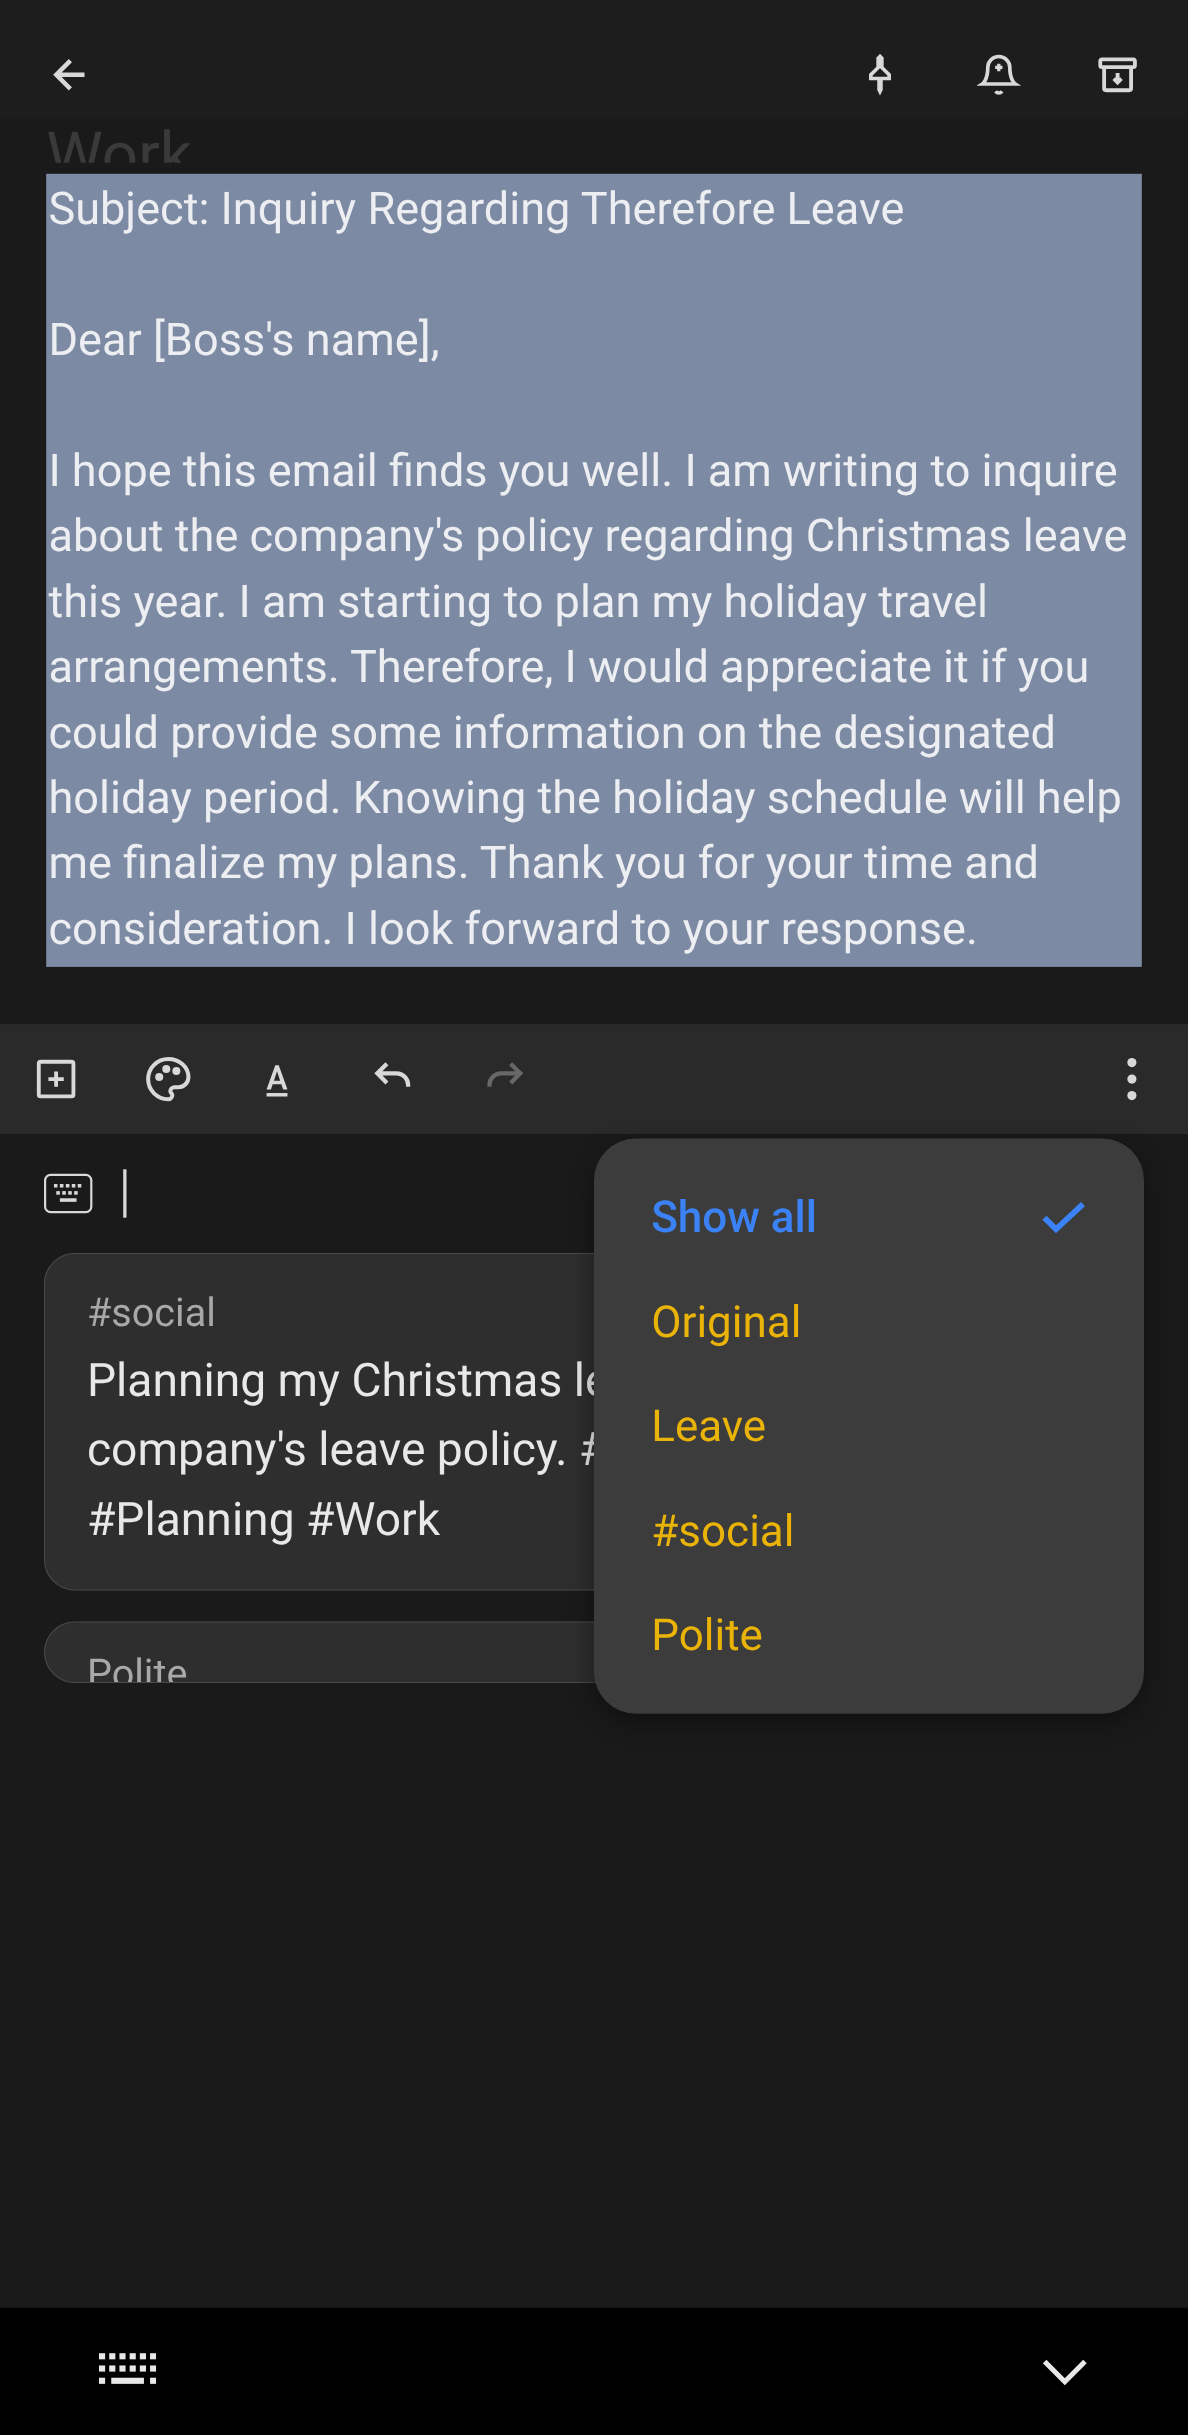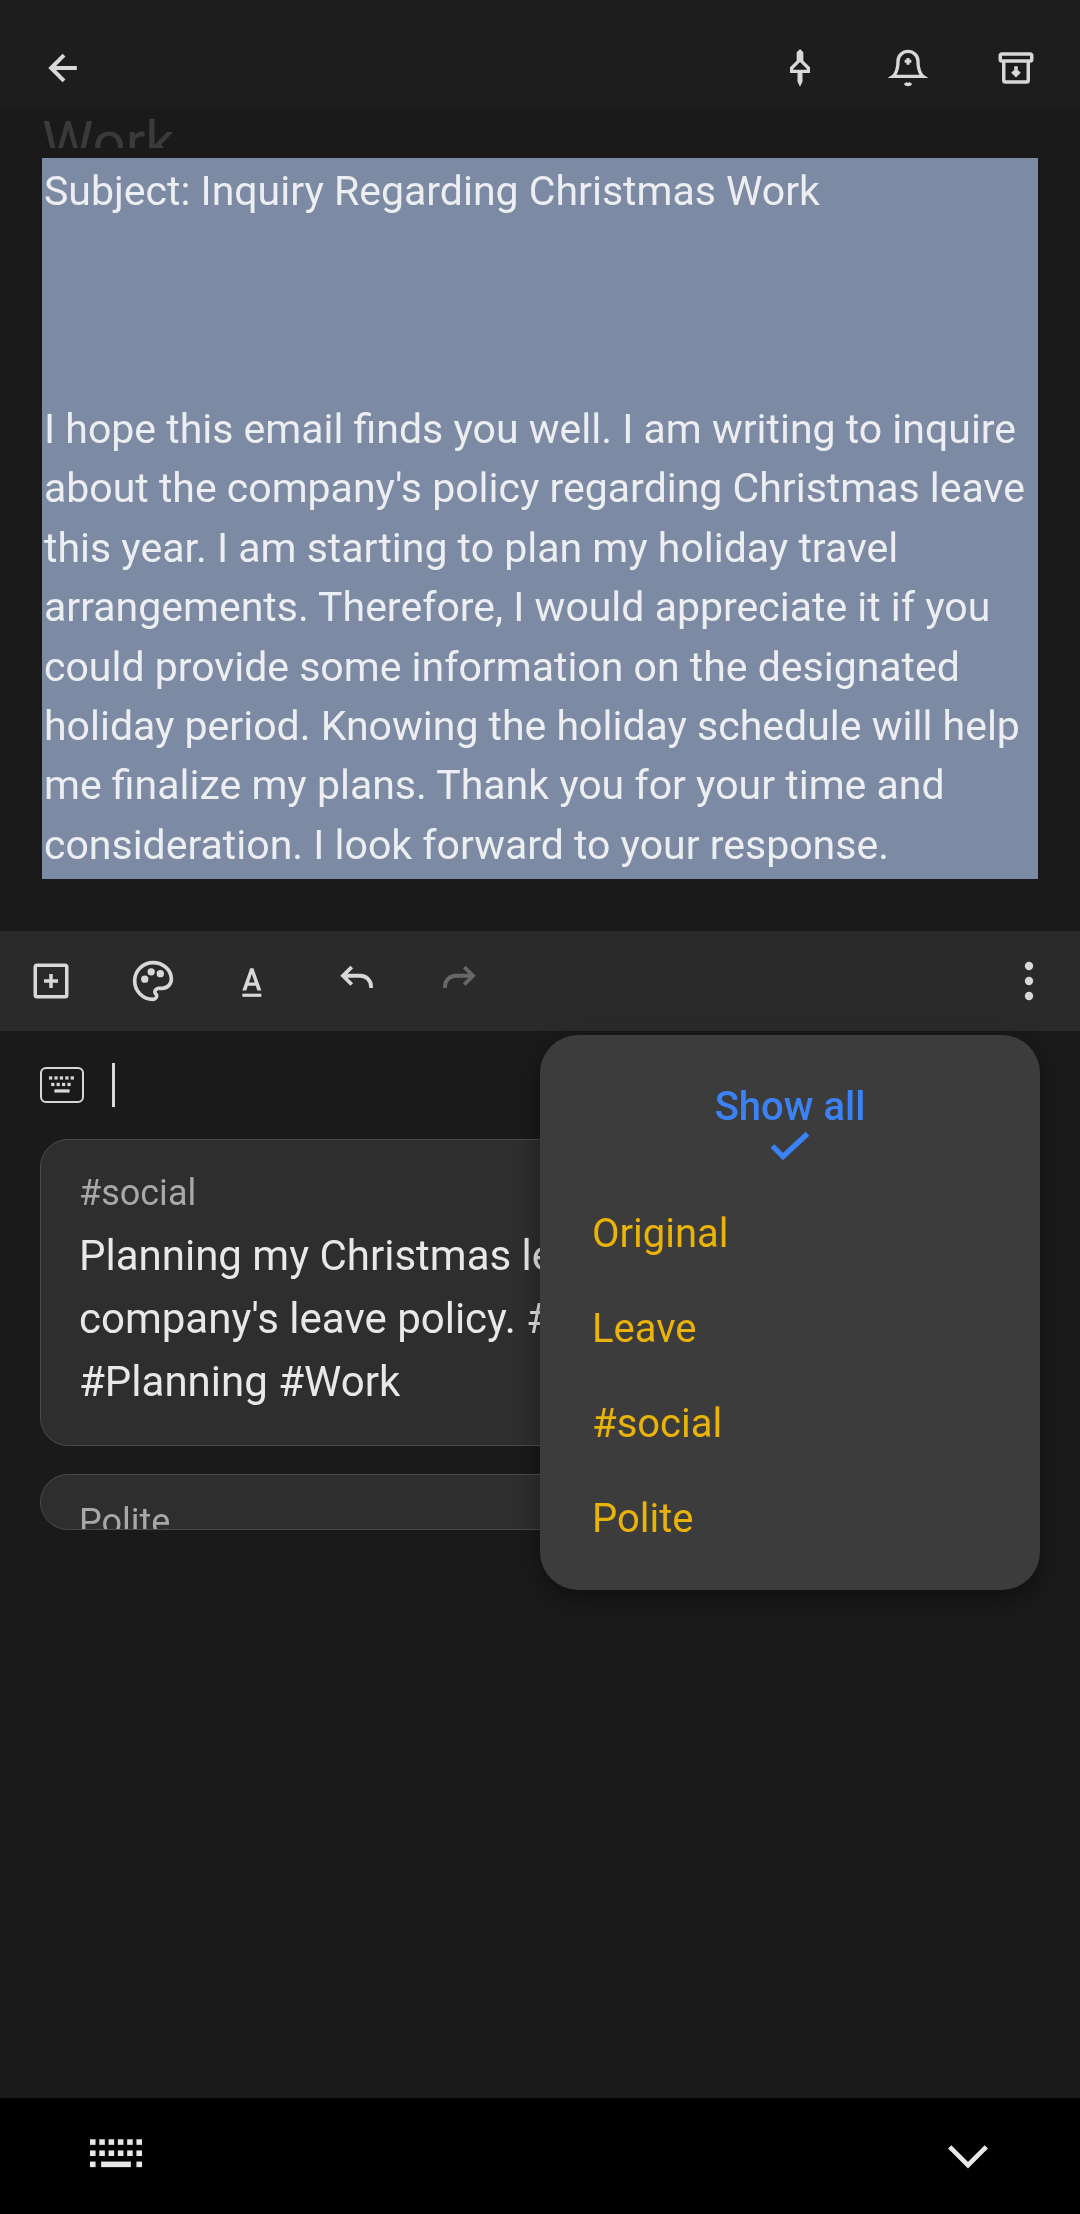--- a/index.html
+++ b/index.html
@@ -132,21 +132,21 @@
       box-shadow: 0 8px 24px rgba(0,0,0,0.4);
     }
     .dropdown-item {
       padding: 24px 52px;
       font-size: 40px;
       color: #eab308;
       display: flex;
       align-items: center;
       justify-content: space-between;
     }
-    .dropdown-item.selected { color: #3b82f6; font-weight: 500; flex-direction: column; }
+    .dropdown-item.selected { color: #3b82f6; font-weight: 500; }
     .bottom-bar {
       position: absolute;
       bottom: 0;
       left: 0;
       right: 0;
       height: 116px;
       background: #000;
       display: flex;
       align-items: center;
       justify-content: space-between;
@@ -182,22 +182,22 @@
           <rect x="3" y="4" width="18" height="4" rx="1"></rect>
           <path d="M5 8v11a1 1 0 0 0 1 1h12a1 1 0 0 0 1-1V8M12 11v5m-2-2l2 2 2-2"></path>
         </svg>
     </div>
   </div>
 </div>
 
 <div class="content-area">
   <div class="title-hint">Work</div>
   <div class="email-body">
-    <span>Subject: Inquiry Regarding Christmas Work</span><br><br>
-    <br><br>
+    <span>Subject: Inquiry Regarding Therefore Leave</span><br><br>
+    <span>Dear [Boss's name],</span><br><br>
     <span>I hope this email finds you well. I am writing to inquire about the company's policy regarding Christmas leave this year.  I am starting to plan my holiday travel arrangements. Therefore, I would appreciate it if you could provide some information on the designated holiday period.  Knowing the holiday schedule will help me finalize my plans. Thank you for your time and consideration. I look forward to your response.</span>
   </div>
 </div>
 
 <div class="toolbar">
   <div class="toolbar-icon">
     <svg width="42" height="42" viewBox="0 0 24 24" fill="none" stroke="#d8d8d8" stroke-width="2">
         <rect x="3" y="3" width="18" height="18" rx="1"></rect>
         <path d="M12 8v8M8 12h8"></path>
       </svg>

